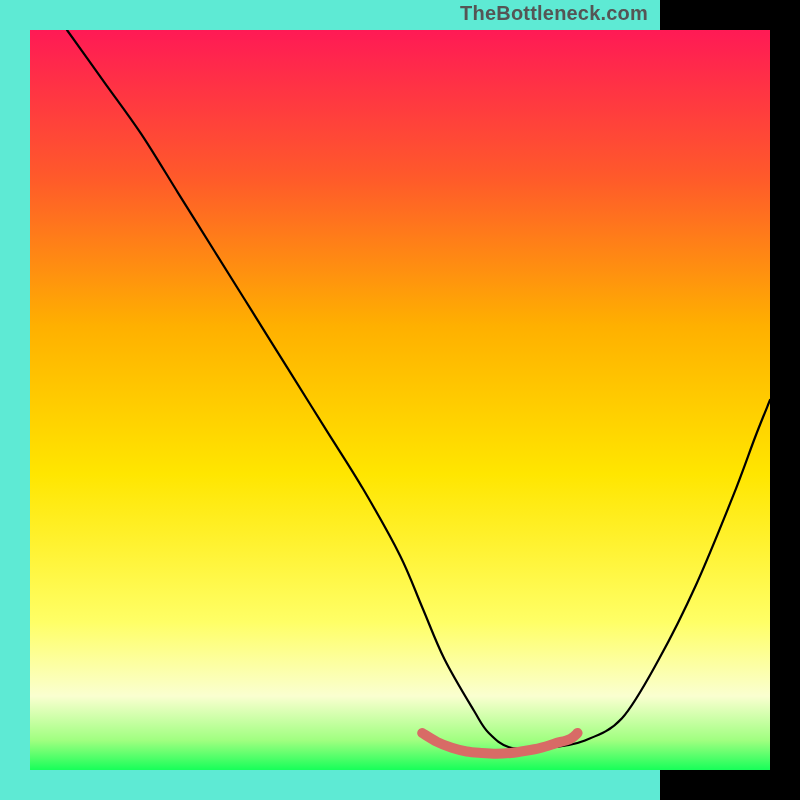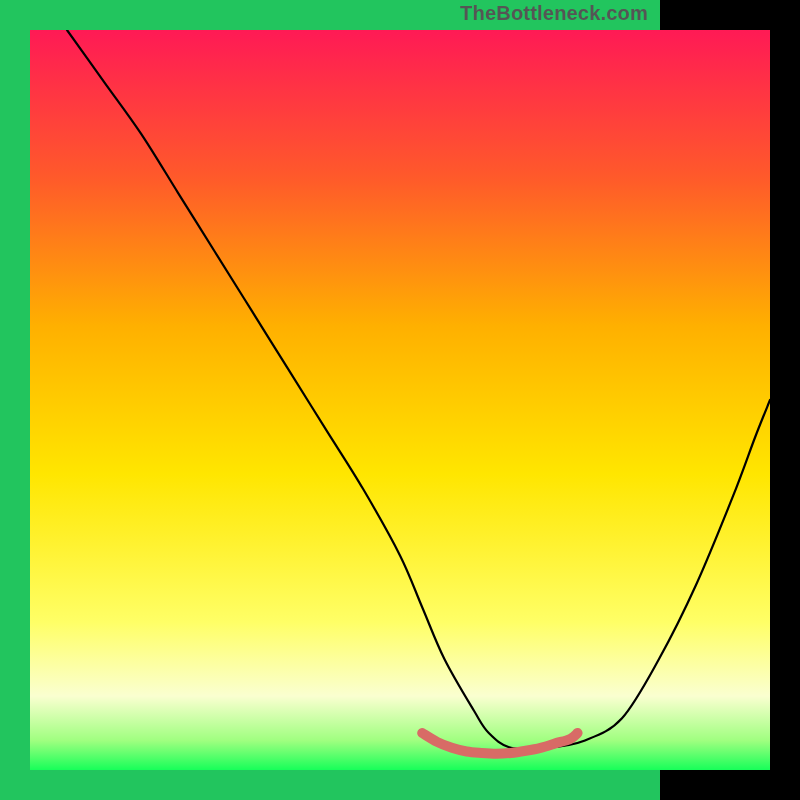--- a/index.html
+++ b/index.html
@@ -7,21 +7,21 @@
     padding: 0;
     width: 800px;
     height: 800px;
     background: #000;
     overflow: hidden;
   }
   .frame {
     position: relative;
     width: 660px;
     height: 800px;
-    background: #22c55e;
+    background: #5eead4;
   }
   .watermark {
     position: absolute;
     top: 2px;
     right: 12px;
     color: #555;
     font-family: Arial, Helvetica, sans-serif;
     font-size: 20px;
     font-weight: bold;
     letter-spacing: 0.2px;

